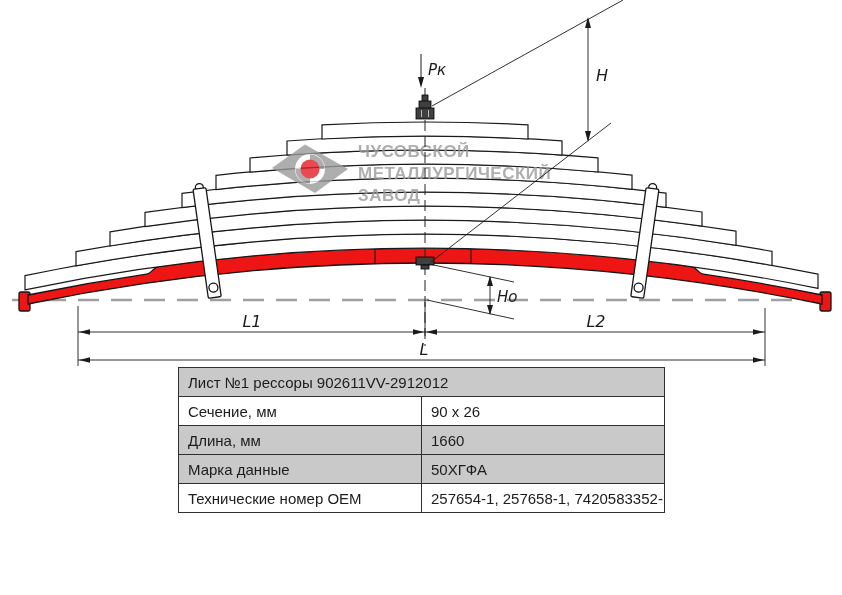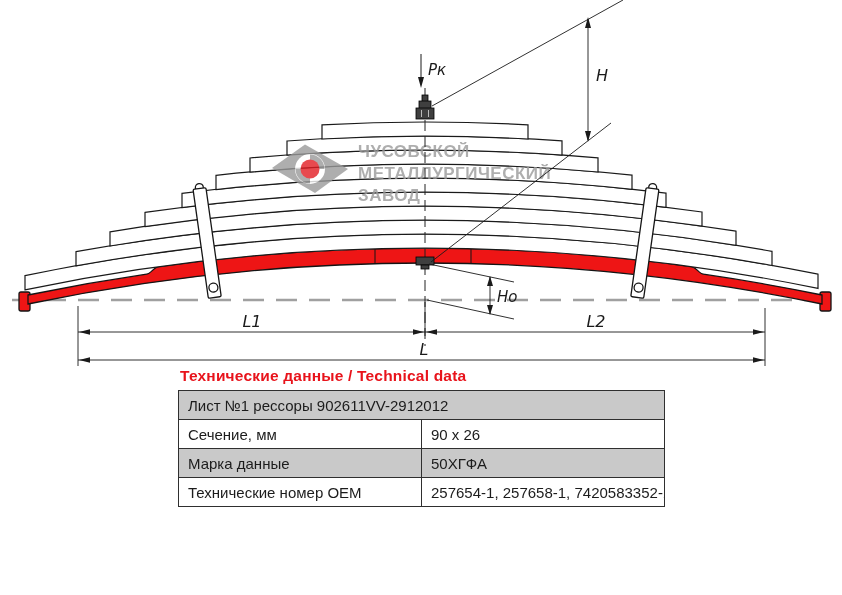--- a/index.html
+++ b/index.html
@@ -123,29 +123,32 @@
       <polygon points="764,332 753,329.2 753,334.8" fill="#1a1a1a" stroke="none"></polygon>
       <polygon points="79,360 90,357.2 90,362.8" fill="#1a1a1a" stroke="none"></polygon>
       <polygon points="764,360 753,357.2 753,362.8" fill="#1a1a1a" stroke="none"></polygon>
     </g>
     <text class="dimtext" x="252" y="327" font-size="16" text-anchor="middle">L1</text>
     <text class="dimtext" x="596" y="327" font-size="16" text-anchor="middle">L2</text>
     <text class="dimtext" x="424" y="355" font-size="16" text-anchor="middle">L</text>
   </svg>
 
   <div class="tech">
-    <div class="tech-title">Технические данные / Technical data</div>
     <table class="tech-table">
       <tbody>
           <tr class="gray">
         <td class="c1" colspan="2">Лист №1 рессоры 902611VV-2912012</td>
       </tr>
       <tr class="white">
         <td class="c1">Сечение, мм</td>
         <td>90 x 26</td>
+      </tr>
+      <tr class="gray">
+        <td class="c1">Длина, мм</td>
+        <td>1660</td>
       </tr>
       <tr class="gray">
         <td class="c1">Марка данные</td>
         <td>50ХГФА</td>
       </tr>
       <tr class="white">
         <td class="c1">Технические номер OEM</td>
         <td>257654-1, 257658-1, 7420583352-1</td>
       </tr>
     </tbody>

